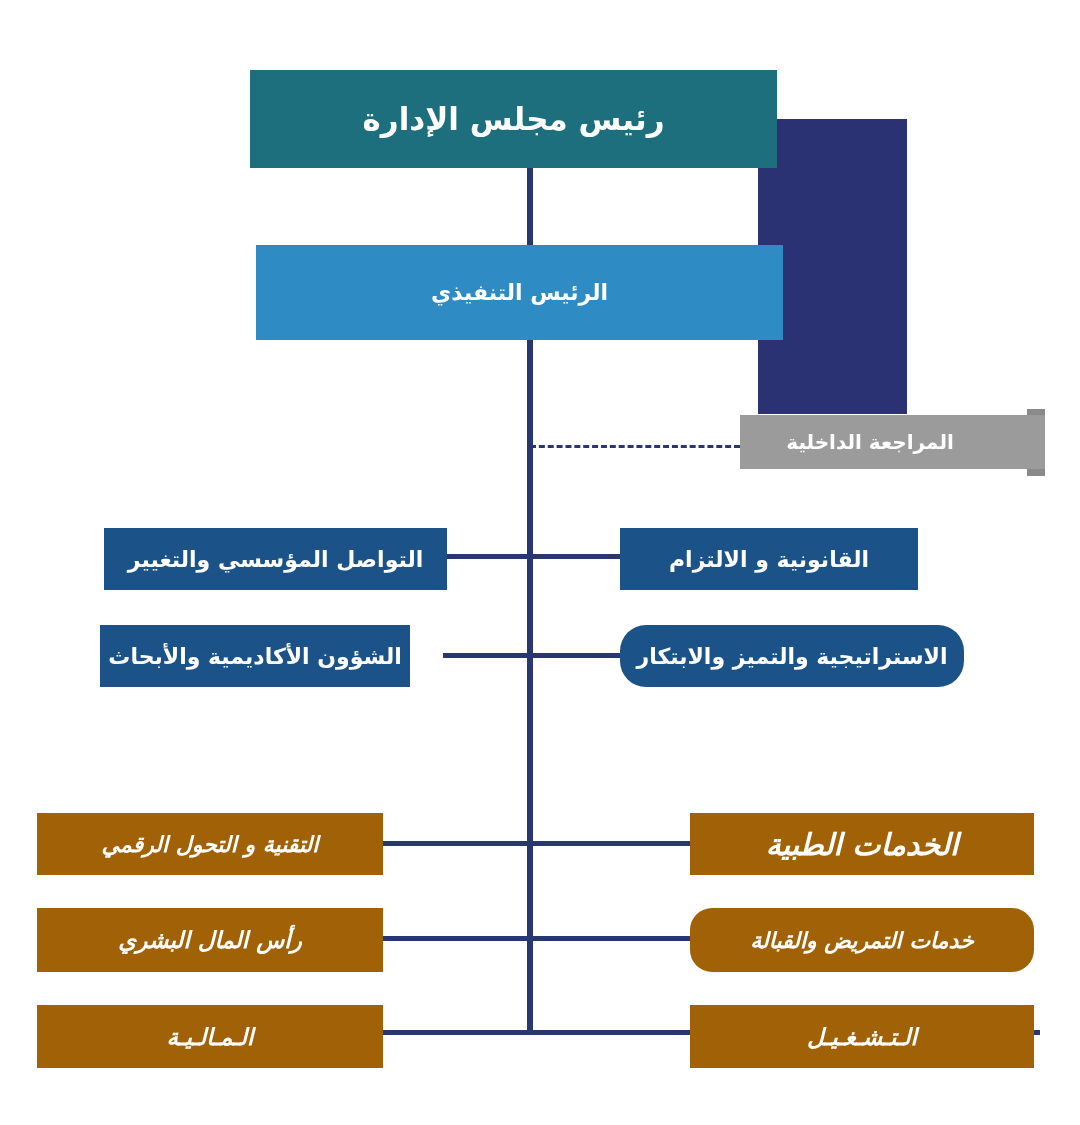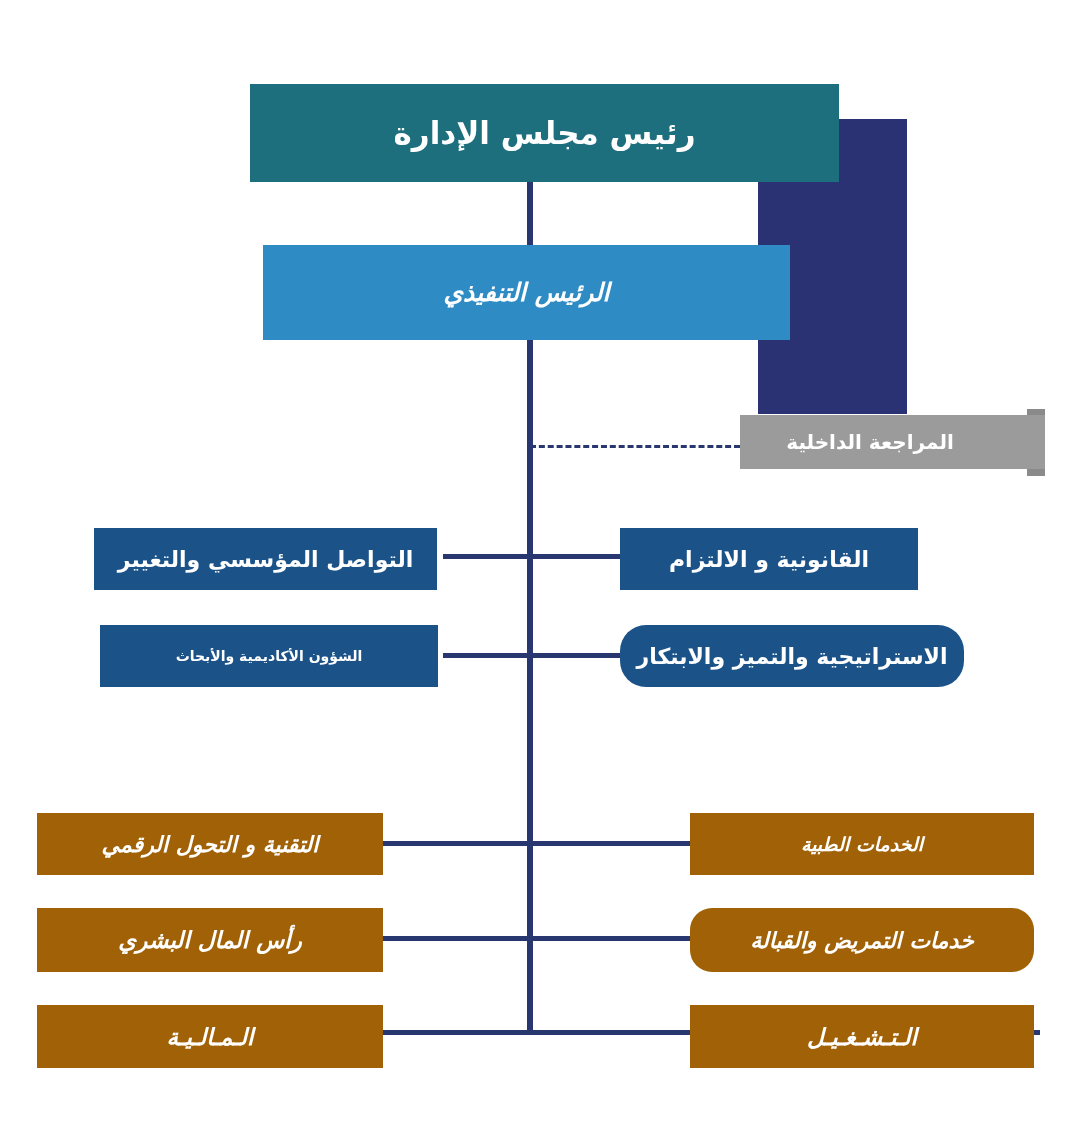--- a/index.html
+++ b/index.html
@@ -17,45 +17,45 @@
     color:#ffffff;font-weight:700;text-align:center;
     z-index:3;
   }
   .teal{background:#1E6F7E;}
   .ceoblue{background:#2E8BC4;}
   .midblue{background:#1B5389;}
   .lightblue{background:#a16207;font-style:italic;}
   .grayb{background:#9B9B9B;}
 
   
-  .chairman{left:250px;top:84px;width:589px;height:98px;font-size:31px;}
-  .ceo{left:263px;top:245px;width:527px;height:95px;font-size:25px;font-style:italic;}
+  .chairman{left:250px;top:70px;width:527px;height:98px;font-size:31px;}
+  .ceo{left:256px;top:245px;width:527px;height:95px;font-size:22px;}
 
   
   .navy-rect{
     position:absolute;left:758px;top:119px;width:149px;height:295px;
     background:#2B3273;z-index:1;
   }
 
   
   .audit{left:740px;top:415px;width:305px;height:54px;font-size:20px;padding-right:45px;box-sizing:border-box;z-index:3;}
   .audit-shadow{
     position:absolute;left:1027px;top:409px;width:18px;height:67px;
     background:#8A8A8A;z-index:2;
   }
 
   
-  .communication{left:94px;top:528px;width:343px;height:62px;font-size:22px;}
+  .communication{left:104px;top:528px;width:343px;height:62px;font-size:22px;}
   .legal{left:620px;top:528px;width:298px;height:62px;font-size:22px;}
-  .academic{left:100px;top:625px;width:338px;height:62px;font-size:14px;text-align:center;}
+  .academic{left:100px;top:625px;width:310px;height:62px;font-size:22px;text-align:center;}
   .strategy{left:620px;top:625px;width:344px;height:62px;font-size:22px;border-radius:26px;}
 
   
   .technology{left:37px;top:813px;width:346px;height:62px;font-size:22px;}
-  .medical{left:690px;top:813px;width:344px;height:62px;font-size:19px;}
+  .medical{left:690px;top:813px;width:344px;height:62px;font-size:30px;}
   .human-capital{left:37px;top:908px;width:346px;height:64px;font-size:23px;}
   .nursing{left:690px;top:908px;width:344px;height:64px;font-size:22px;border-radius:22px;}
   .finance{left:37px;top:1005px;width:346px;height:63px;font-size:23px;}
   .operations{left:690px;top:1005px;width:344px;height:63px;font-size:23px;}
 
   
   .vline{
     position:absolute;left:527px;top:167px;width:6px;height:868px;
     background:#293771;z-index:2;
   }

